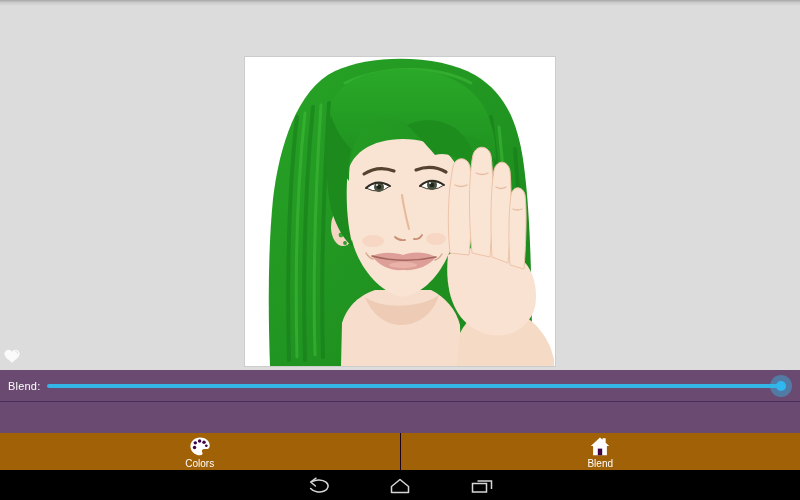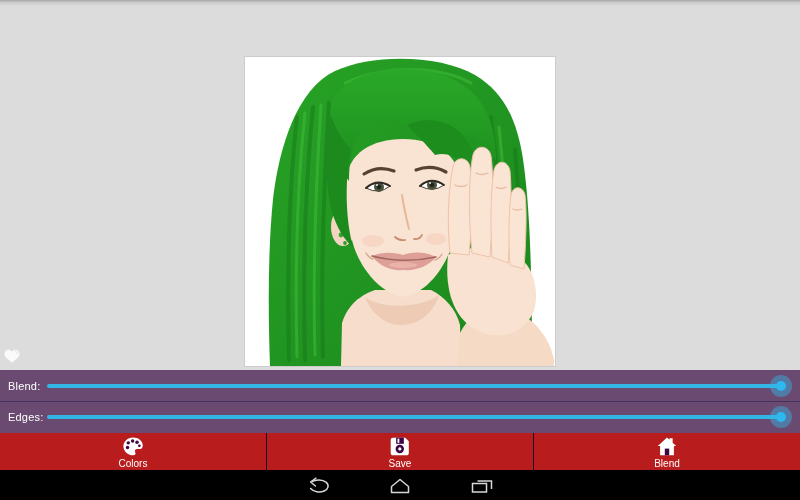--- a/index.html
+++ b/index.html
@@ -25,21 +25,21 @@
   .slider-label{position:absolute;left:8px;top:50%;transform:translateY(-50%);
     color:#ffffff;font-size:11px;letter-spacing:.2px;}
   .slider-track-area{position:absolute;left:47px;right:19px;top:0;bottom:0;}
   .slider-fill{position:absolute;left:0;top:50%;height:4px;transform:translateY(-50%);
     background:#33b5e5;border-radius:2px;width:100%;}
   .slider-thumb{position:absolute;top:50%;width:22px;height:22px;margin-top:-11px;margin-left:0;
     border-radius:50%;background:rgba(51,181,229,0.45);}
   .slider-thumb::after{content:"";position:absolute;left:50%;top:50%;width:10px;height:10px;
     margin:-5px 0 0 -5px;border-radius:50%;background:#2fb7f0;}
   
-  .toolbar{position:absolute;left:0;top:433px;width:800px;height:37px;background:#b91c1c;
+  .toolbar{position:absolute;left:0;top:433px;width:800px;height:37px;background:#a16207;
     display:flex;}
   .tb-btn{flex:1 1 0;display:flex;flex-direction:column;align-items:center;justify-content:center;
     padding-top:2px;border:none;background:transparent;cursor:pointer;}
   .tb-btn + .tb-btn{border-left:1.5px solid #1b021f;}
   .tb-label{color:#fff;font-size:10px;margin-top:1px;line-height:10px;}
   .tb-icon{width:24px;height:23px;display:block;}
   
   .navbar{position:absolute;left:0;top:470px;width:800px;height:30px;background:#000;
     display:flex;align-items:center;justify-content:center;gap:56px;}
   .nav-btn{width:26px;height:17px;display:flex;align-items:center;justify-content:center;
@@ -143,55 +143,38 @@
   </button>
 
   <div class="slider-panel">
     <div class="slider-row first">
       <span class="slider-label">Blend:</span>
       <div class="slider-track-area">
         <div class="slider-fill" style="width: 100%;"></div>
         <div class="slider-thumb" style="left: calc(100% - 11px);"></div>
       </div>
     </div>
-    <div class="slider-row second">
-      <span class="slider-label">Edges:</span>
-      <div class="slider-track-area">
-        <div class="slider-fill" style="width: 100%;"></div>
-        <div class="slider-thumb" style="left: calc(100% - 11px);"></div>
-      </div>
-    </div>
   </div>
 
   <div class="toolbar">
     <button class="tb-btn">
       <svg class="tb-icon" viewBox="0 0 24 24">
         <path d="M12,2.6 C6.2,2.6 2,6.9 2,11.7 C2,16.6 6.3,21.2 12,21.2 C14.6,21.2 15.2,19.6 14.3,18 C13.5,16.5 14.4,14.7 16.3,14.7 L18.6,14.7 C20.7,14.7 22.2,13.1 22.2,11.1 C22.2,6 17.6,2.6 12,2.6 Z" fill="#ffffff"></path>
         <g fill="#3e0543">
           <circle cx="7.1" cy="8.2" r="1.8"></circle>
           <circle cx="11.6" cy="6.2" r="1.8"></circle>
           <circle cx="16.2" cy="7.6" r="1.8"></circle>
           <circle cx="6.3" cy="13" r="1.8"></circle>
           <circle cx="18.6" cy="11.2" r="1.4"></circle>
         </g>
       </svg>
       <span class="tb-label">Colors</span>
     </button>
     <button class="tb-btn">
       <svg class="tb-icon" viewBox="0 0 24 24">
-        <path d="M4.5,2.8 H17.5 L21.2,6.5 V19 C21.2,20.2 20.2,21.2 19,21.2 H4.5 C3.3,21.2 2.3,20.2 2.3,19 V5 C2.3,3.8 3.3,2.8 4.5,2.8 Z" fill="#ffffff"></path>
-        <rect x="8" y="2.8" width="8" height="6.4" fill="#3e0543"></rect>
-        <rect x="9.4" y="3.8" width="1.9" height="4.4" fill="#ffffff"></rect>
-        <circle cx="11.8" cy="14.6" r="4.4" fill="#3e0543"></circle>
-        <circle cx="11.8" cy="14.6" r="1.7" fill="#ffffff"></circle>
-      </svg>
-      <span class="tb-label">Save</span>
-    </button>
-    <button class="tb-btn">
-      <svg class="tb-icon" viewBox="0 0 24 24">
         <path d="M12,2.6 L2.4,11.6 H4.8 V21.2 H19.2 V11.6 H21.6 L17.9,8.1 V3.4 H14.6 V5 Z" fill="#ffffff"></path>
         <rect x="9.7" y="14.2" width="4.6" height="7" fill="#3e0543"></rect>
       </svg>
       <span class="tb-label">Blend</span>
     </button>
   </div>
 
   <div class="navbar">
     <button class="nav-btn">
       <svg width="26" height="17" viewBox="0 0 26 17">

